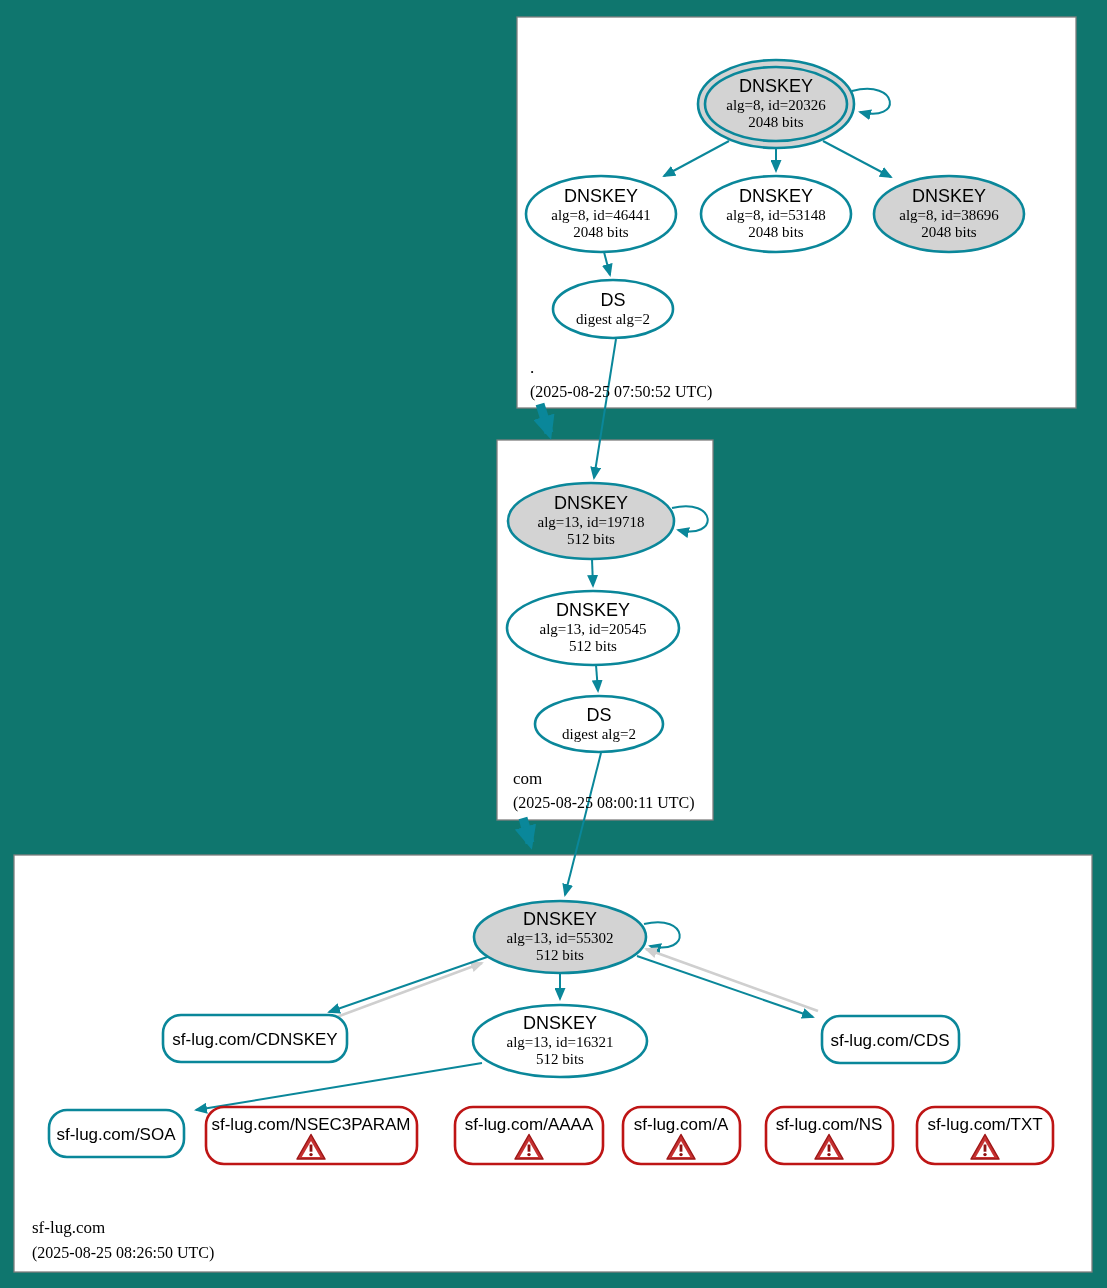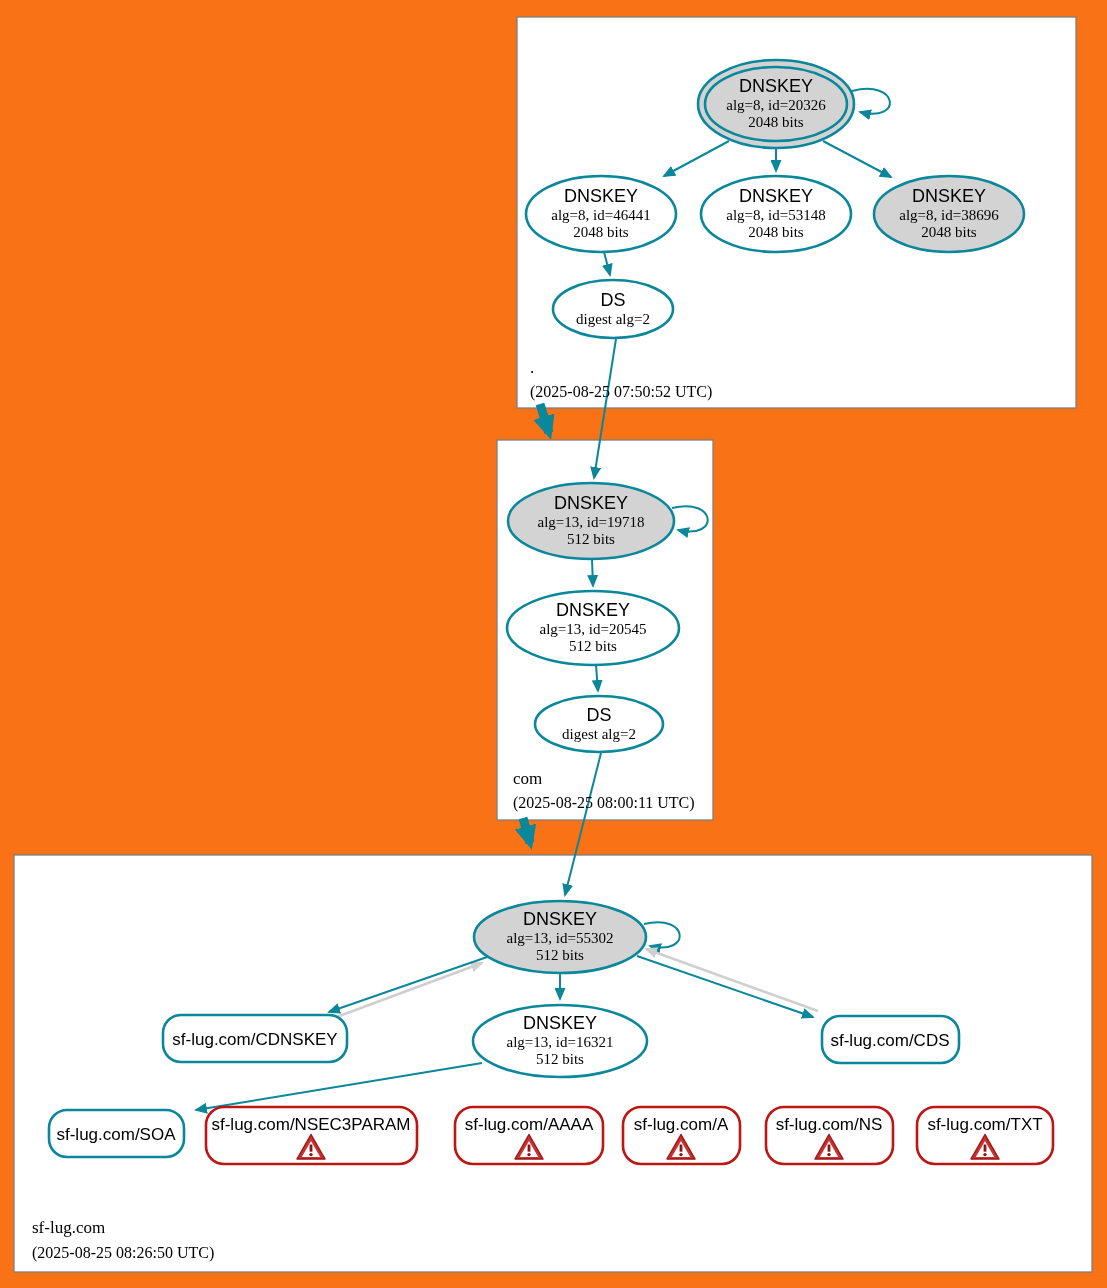--- a/index.html
+++ b/index.html
@@ -1,16 +1,16 @@
 <!DOCTYPE html>
 <html><head>
 <meta charset="utf-8">
 <style>
   html,body{margin:0;padding:0;background:#ffffff;}
-  .canvas{position:relative;width:1107px;height:1288px;background:#f97316;font-family:"Liberation Sans",sans-serif;}
+  .canvas{position:relative;width:1107px;height:1288px;background:#0f766e;font-family:"Liberation Sans",sans-serif;}
   svg{display:block;}
   .zbox{fill:#ffffff;stroke:#7f7f7f;stroke-width:1.3;}
   .el{fill:#ffffff;stroke:#0a879a;stroke-width:2.6;}
   .el.gray{fill:#d3d3d3;}
   .el.inner{fill:none;}
   .rb{fill:#ffffff;stroke:#0a879a;stroke-width:2.6;}
   .rb.err{stroke:#be1515;}
   .e{stroke:#0a879a;stroke-width:2;fill:none;}
   .eg{stroke:#cfcfcf;stroke-width:2.6;fill:none;}
   .ebig{stroke:#0a879a;stroke-width:9;fill:none;}

